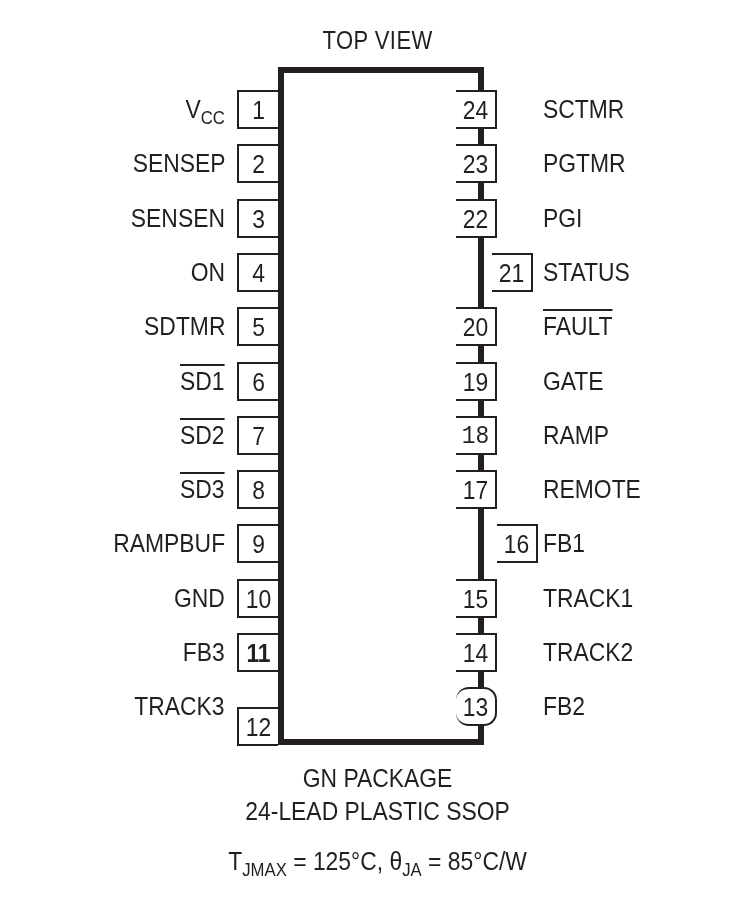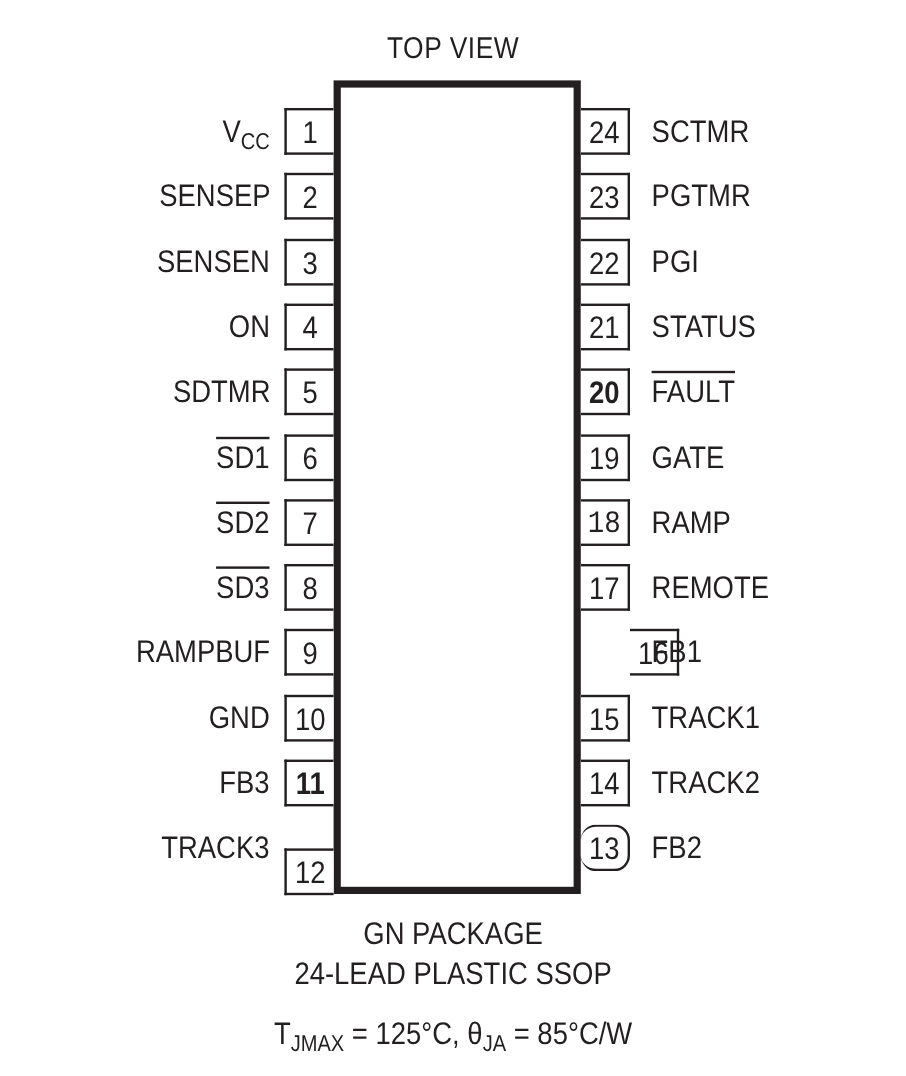--- a/index.html
+++ b/index.html
@@ -7,21 +7,21 @@
          font-family:"Liberation Sans", sans-serif; color:#231f20; }
   .title { position:absolute; left:0; width:755px; top:26px; text-align:center;
            font-size:25px; transform:scaleX(0.88); transform-origin:378px 0; letter-spacing:0.5px; }
   .chip { position:absolute; left:278px; top:67px; width:194px; height:666px;
           border:6px solid #231f20; background:#fff; }
   .pin { position:absolute; width:39px; height:35px; border:2px solid #231f20;
          background:#fff; box-sizing:content-box; }
   .pin-num { position:absolute; left:0; right:0; top:2px; text-align:center;
              font-size:26px; line-height:32px; transform:scaleX(0.88); }
   .pin.left { left:237px; border-right:none; }
-  .pin.right { left:484px; border-left:none; }
+  .pin.right { left:456px; border-left:none; }
   .label { position:absolute; font-size:26px; line-height:32px; white-space:nowrap; }
   .label.left { right:530px; text-align:right; transform:scaleX(0.88); transform-origin:right center; }
   .label.right { left:543px; text-align:left; transform:scaleX(0.88); transform-origin:left center; }
   .overbar { text-decoration:overline; text-decoration-thickness:2px; }
   sub { font-size:19px; vertical-align:-6px; line-height:0; }
   .footer { position:absolute; left:0; width:755px; text-align:center; font-size:26px;
             transform:scaleX(0.88); transform-origin:378px 0; white-space:nowrap; }
 </style>
 </head>
 <body>
@@ -84,25 +84,25 @@
     </div>
     <div class="label right" style="top: 93px;"><span>SCTMR</span></div>
     <div class="pin right" style="top: 144.3px;">
       <div class="pin-num">23</div>
     </div>
     <div class="label right" style="top: 147.3px;"><span>PGTMR</span></div>
     <div class="pin right" style="top: 198.6px;">
       <div class="pin-num">22</div>
     </div>
     <div class="label right" style="top: 201.6px;"><span>PGI</span></div>
-    <div class="pin right" style="top: 252.9px;">
+    <div class="pin right" style="top: 252.9px; margin-left: 36px;">
       <div class="pin-num">21</div>
     </div>
     <div class="label right" style="top: 255.9px;"><span>STATUS</span></div>
-    <div class="pin right" style="top: 307.2px; font-weight: bold;">
+    <div class="pin right" style="top: 307.2px;">
       <div class="pin-num">20</div>
     </div>
     <div class="label right" style="top: 310.2px;"><span class="overbar">FAULT</span></div>
     <div class="pin right" style="top: 361.5px;">
       <div class="pin-num">19</div>
     </div>
     <div class="label right" style="top: 364.5px;"><span>GATE</span></div>
     <div class="pin right" style="top: 415.8px; font-family: Liberation Mono, monospace;">
       <div class="pin-num">18</div>
     </div>

